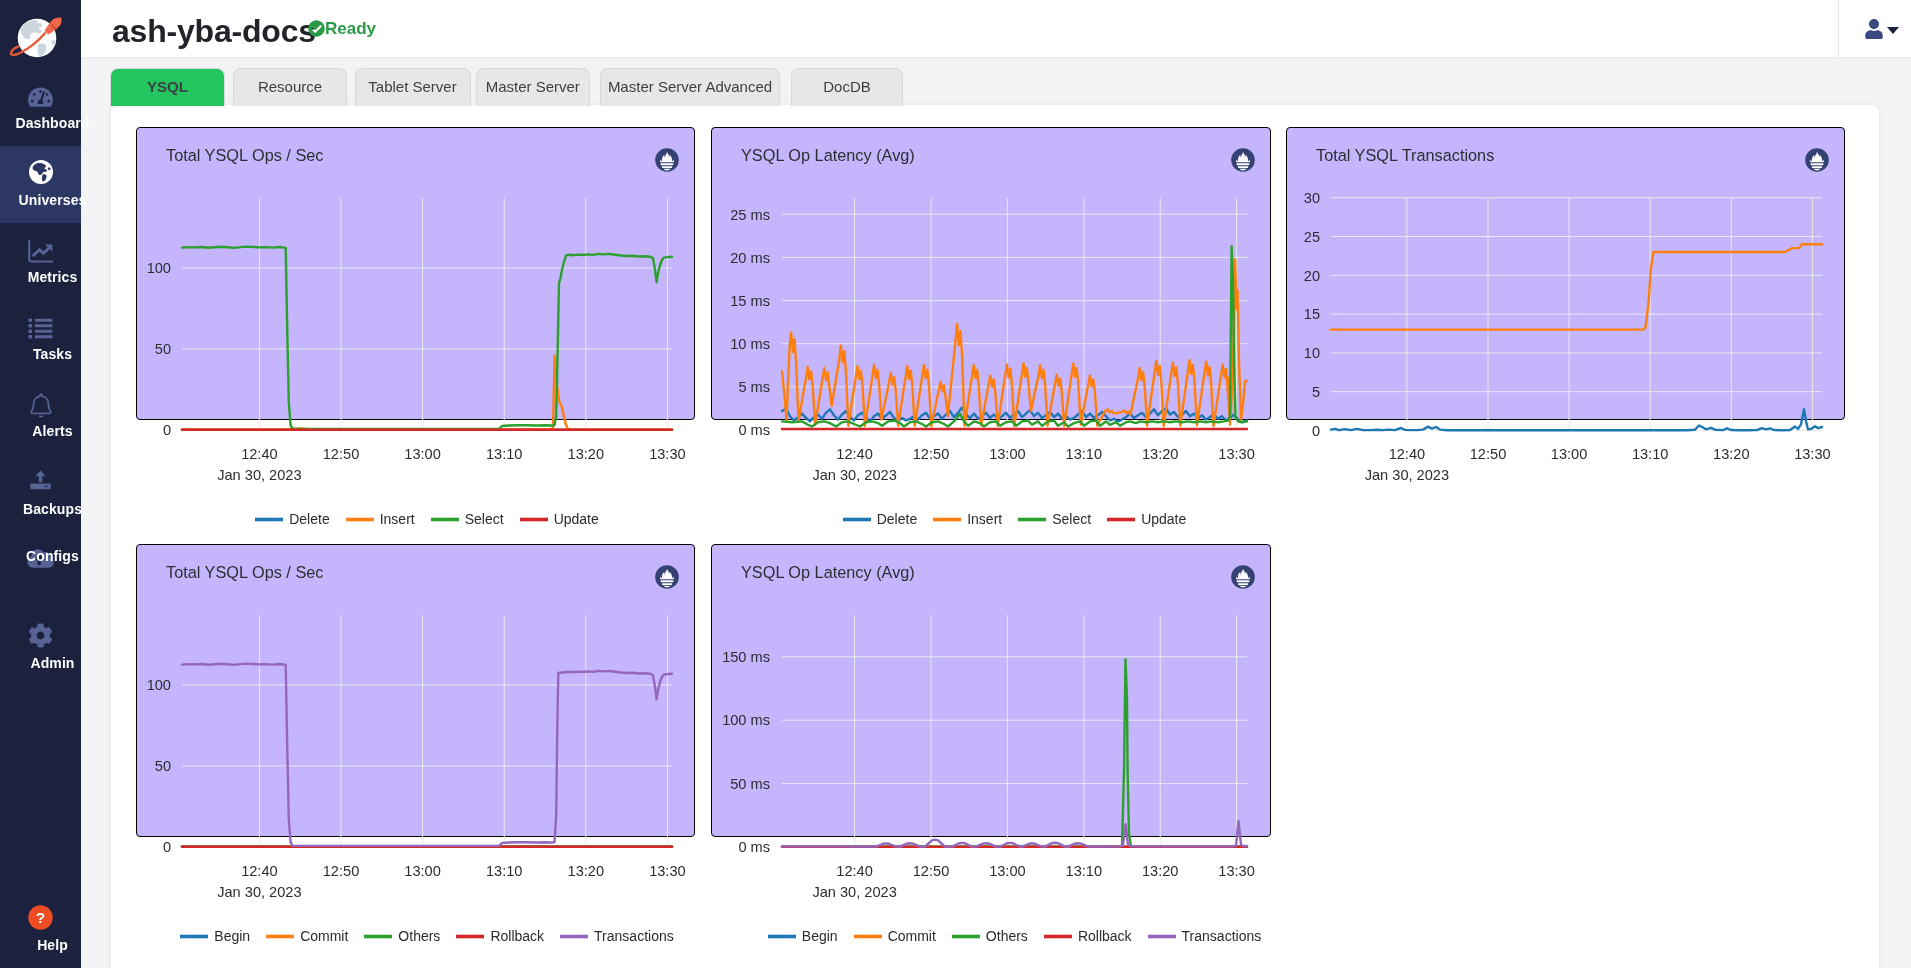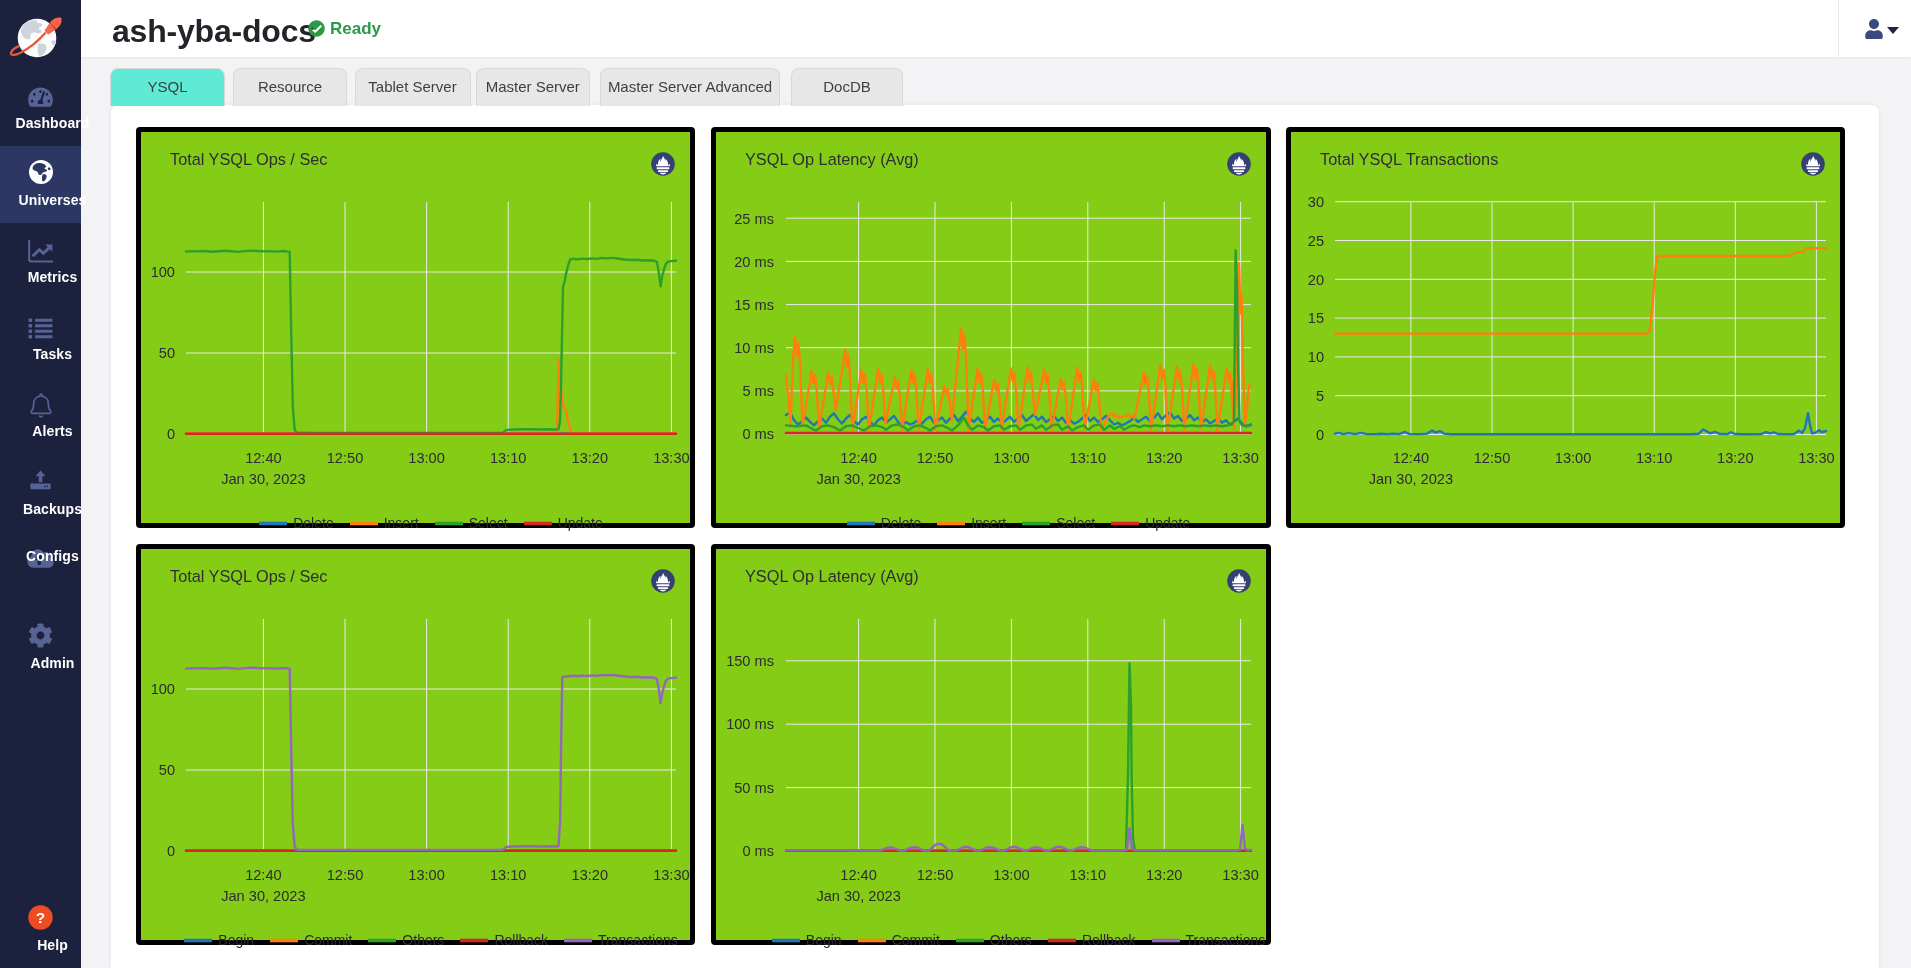--- a/index.html
+++ b/index.html
@@ -6,22 +6,22 @@
 .navicon { position:absolute; left:0; width:81px; text-align:center; }
 .navlabel { position:absolute; left:0; width:105px; text-align:center; color:#fff; font-size:14px; font-weight:600; letter-spacing:.1px; }
 .navactive { position:absolute; left:0; width:81px; height:77px; background:#2c3763; }
 #header { position:absolute; left:81px; top:0; width:1830px; height:57px; background:#fff; z-index:5; box-shadow:0 1px 2px rgba(0,0,0,.05); }
 #htitle { position:absolute; left:31px; top:13px; font-size:32px; font-weight:bold; color:#232429; letter-spacing:-0.2px; }
 #ready { position:absolute; left:227px; top:19px; font-size:17px; font-weight:bold; color:#2b9a47; }
 #userbox { position:absolute; right:0; top:0; width:73px; height:57px; border-left:1px solid #e8e8e8; }
 #caret { position:absolute; right:12px; top:26.5px; width:0; height:0; border-left:6.5px solid transparent; border-right:6.5px solid transparent; border-top:7.5px solid #1d2440; }
 #panel { position:absolute; left:111px; top:105px; width:1768px; height:863px; background:#fff; border-radius:8px 8px 0 0; box-shadow:0 0 5px rgba(0,0,0,.07); z-index:1; }
 .tab { position:absolute; top:68px; height:38px; line-height:36px; text-align:center; font-size:15px; color:#3e3e45; background:#e7e7e8; border:1px solid #d9d9dc; border-bottom:none; border-radius:8px 8px 0 0; z-index:2; }
-.tab.active { background:#5eead4; border-color:#d9d9dc; color:#3e3e45; z-index:3; }
-.card { position:absolute; height:401px; background:#84cc16; border:5px solid #000000; border-radius:4px; z-index:4; }
+.tab.active { background:#22c55e; border-color:#d9d9dc; color:#3e3e45; z-index:3;font-weight:bold; }
+.card { position:absolute; height:293px; background:#c4b5fd; border:1px solid #000000; border-radius:4px; z-index:4; }
 .ctitle { position:absolute; left:29px; top:18px; font-size:16.3px; color:#2e2e33; }
 .legend { position:absolute; display:flex; justify-content:center; gap:16px; align-items:center; font-size:14px; color:#2b2b30; }
 .litem { display:flex; align-items:center; white-space:nowrap; }
 </style></head><body>
 
 <div id="sidebar">
 <div class="navicon" style="top:8px"><svg width="81" height="62" viewBox="0 0 81 62">
 <circle cx="37" cy="30" r="19.3" fill="#fbfcfd"></circle>
 <path fill="#ccd4dc" d="M21 22 C22.5 16.5 28 12.5 34 12.2 C37.5 12 38.5 13.8 36.5 15.3 C39.5 14.6 43 15.8 42.3 17.6 C41.7 19.1 38.7 18.8 38.7 20.6 C38.7 22.4 41.7 21.6 41.7 23.4 C41.7 25.2 38.7 25.8 36.7 25 C34.7 24.2 31.7 24.4 30.7 26.2 C29.7 28 31.4 30 29.4 31 C27.4 32 24.2 30.8 22.7 27.8 C21.2 24.8 20.4 24 21 22 Z"></path>
 <path fill="#ccd4dc" d="M38.5 36 C41.5 34.8 45 35.5 46 37.8 C47 40.1 45.8 43.8 43.5 46.2 C41.5 48.2 39 48.6 38.5 46.8 C38 45 37.7 42.5 37.8 40.5 C37.9 38.7 37.9 37 38.5 36 Z"></path>
@@ -88,21 +88,21 @@
 <div class="navicon" style="top:905px"><svg width="25" height="25" viewBox="0 0 25 25">
         <circle cx="12.5" cy="12.5" r="12.2" fill="#ee4c23"></circle>
         <text x="12.5" y="18.1" text-anchor="middle" font-family="Liberation Sans, sans-serif" font-weight="bold" font-size="15.5" fill="#fff">?</text>
       </svg></div>
     <div class="navlabel" style="top:937px">Help</div>
 </div>
 <div id="header">
 <div id="htitle">ash-yba-docs</div>
 <div id="ready"><svg width="17" height="17" viewBox="0 0 512 512" style="vertical-align:-3px">
         <path fill="#2b9a47" d="M504 256c0 136.967-111.033 248-248 248S8 392.967 8 256 119.033 8 256 8s248 111.033 248 248zM227.314 387.314l184-184c6.248-6.248 6.248-16.379 0-22.627l-22.627-22.627c-6.248-6.249-16.379-6.249-22.628 0L216 308.118l-70.059-70.059c-6.248-6.248-16.379-6.248-22.628 0l-22.627 22.627c-6.248 6.248-6.248 16.379 0 22.627l104 104c6.249 6.249 16.379 6.249 22.628.001z"></path>
-      </svg><span style="margin-left:5px">Ready</span></div>
+      </svg><span style="">Ready</span></div>
 <div id="userbox">
       <div style="position:absolute;left:25px;top:19px"><svg width="20" height="20" viewBox="0 0 448 512">
           <path fill="#3a4a80" d="M224 256c70.7 0 128-57.3 128-128S294.7 0 224 0 96 57.3 96 128s57.3 128 128 128zm89.6 32h-16.7c-22.2 10.2-46.9 16-72.9 16s-50.6-5.8-72.9-16h-16.7C60.2 288 0 348.2 0 422.4V464c0 26.5 21.5 48 48 48h352c26.5 0 48-21.5 48-48v-41.6c0-74.2-60.2-134.4-134.4-134.4z"></path>
         </svg></div>
     </div>
 <div id="caret"></div>
 </div>
 <div class="tab active" style="left:110px;width:115px">YSQL</div>
 <div class="tab" style="left:233px;width:114px">Resource</div>
 <div class="tab" style="left:354.5px;width:116px">Tablet Server</div>

